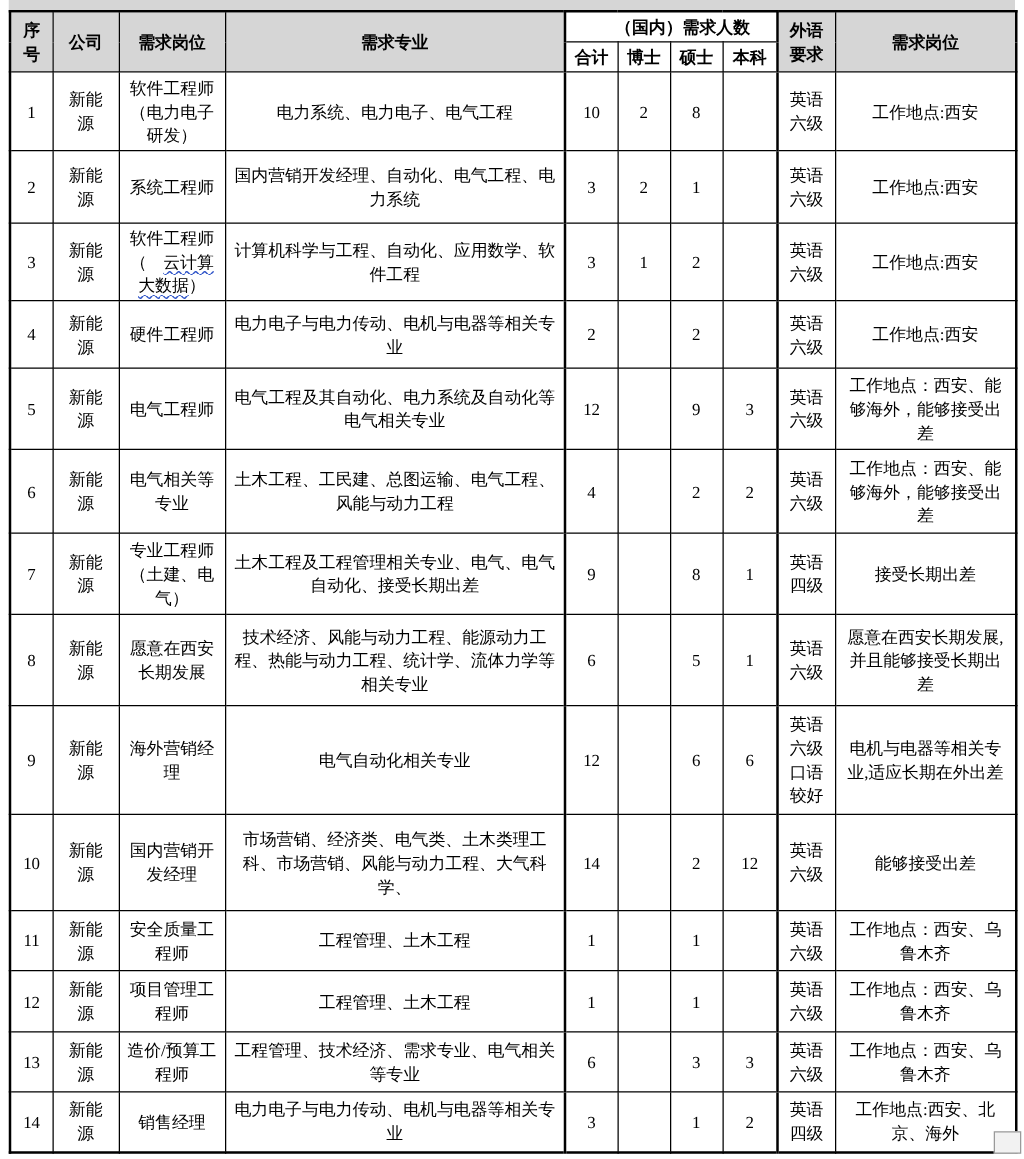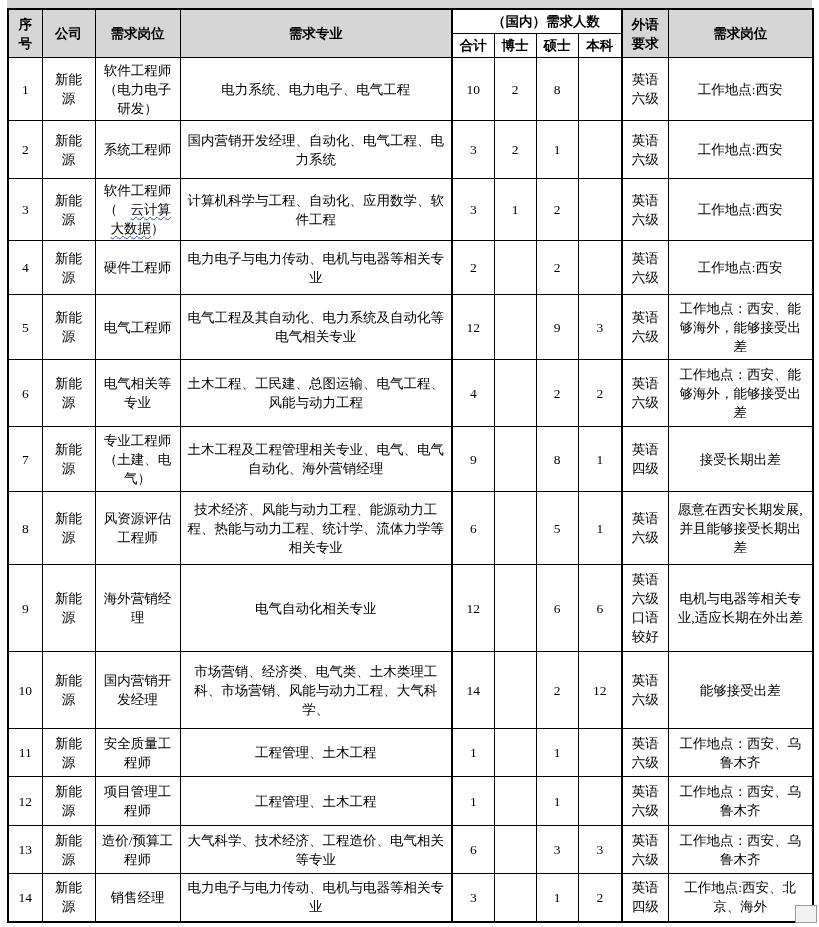--- a/index.html
+++ b/index.html
@@ -176,32 +176,32 @@
       <td></td>
       <td>2</td>
       <td class="gright">2</td>
       <td>英语六级</td>
       <td>工作地点：西安、能够海外，能够接受出差</td>
     </tr>
         <tr>
       <td>7</td>
       <td>新能源</td>
       <td>专业工程师（土建、电气）</td>
-      <td>土木工程及工程管理相关专业、电气、电气自动化、海外营销经理</td>
+      <td>土木工程及工程管理相关专业、电气、电气自动化、接受长期出差</td>
       <td class="gleft">9</td>
       <td></td>
       <td>8</td>
       <td class="gright">1</td>
       <td>英语四级</td>
       <td>接受长期出差</td>
     </tr>
         <tr>
       <td>8</td>
       <td>新能源</td>
-      <td>风资源评估工程师</td>
+      <td>愿意在西安长期发展</td>
       <td>技术经济、风能与动力工程、能源动力工程、热能与动力工程、统计学、流体力学等相关专业</td>
       <td class="gleft">6</td>
       <td></td>
       <td>5</td>
       <td class="gright">1</td>
       <td>英语六级</td>
       <td>愿意在西安长期发展,并且能够接受长期出差</td>
     </tr>
         <tr>
       <td>9</td>
@@ -248,21 +248,21 @@
       <td></td>
       <td>1</td>
       <td class="gright"></td>
       <td>英语六级</td>
       <td>工作地点：西安、乌鲁木齐</td>
     </tr>
         <tr>
       <td>13</td>
       <td>新能源</td>
       <td>造价/预算工程师</td>
-      <td>大气科学、技术经济、工程造价、电气相关等专业</td>
+      <td>工程管理、技术经济、需求专业、电气相关等专业</td>
       <td class="gleft">6</td>
       <td></td>
       <td>3</td>
       <td class="gright">3</td>
       <td>英语六级</td>
       <td>工作地点：西安、乌鲁木齐</td>
     </tr>
         <tr>
       <td>14</td>
       <td>新能源</td>

